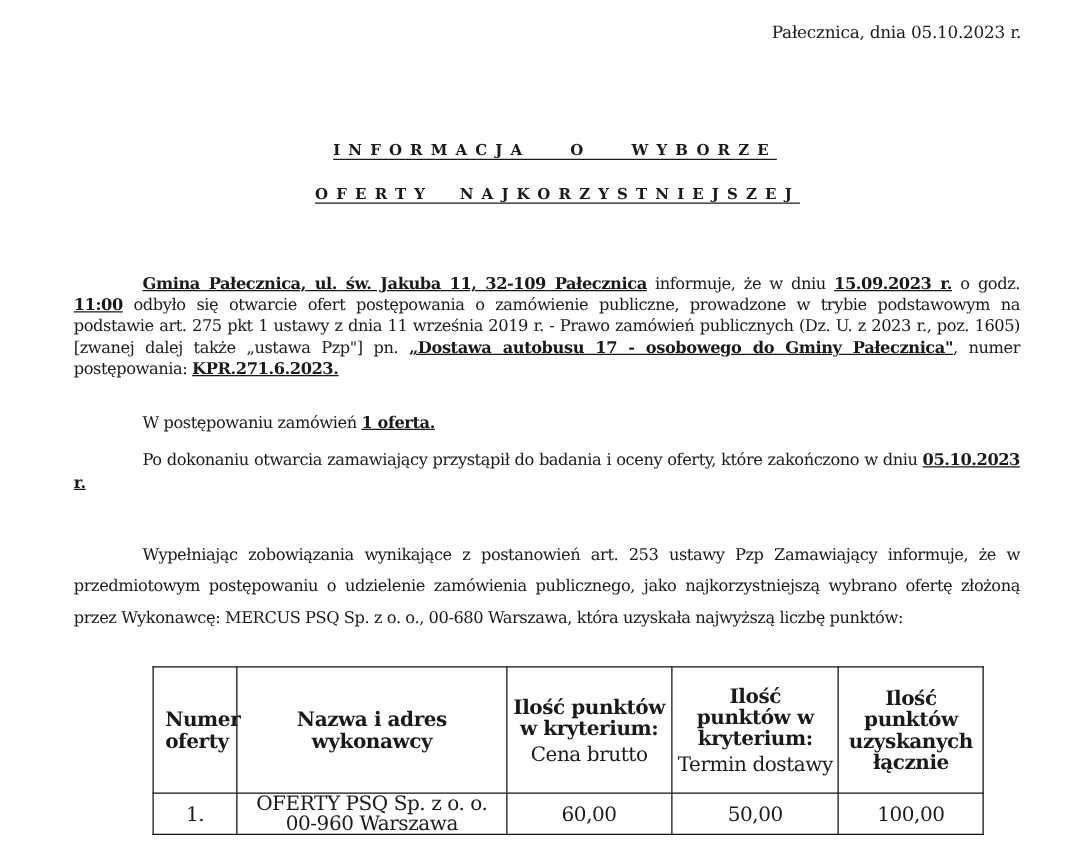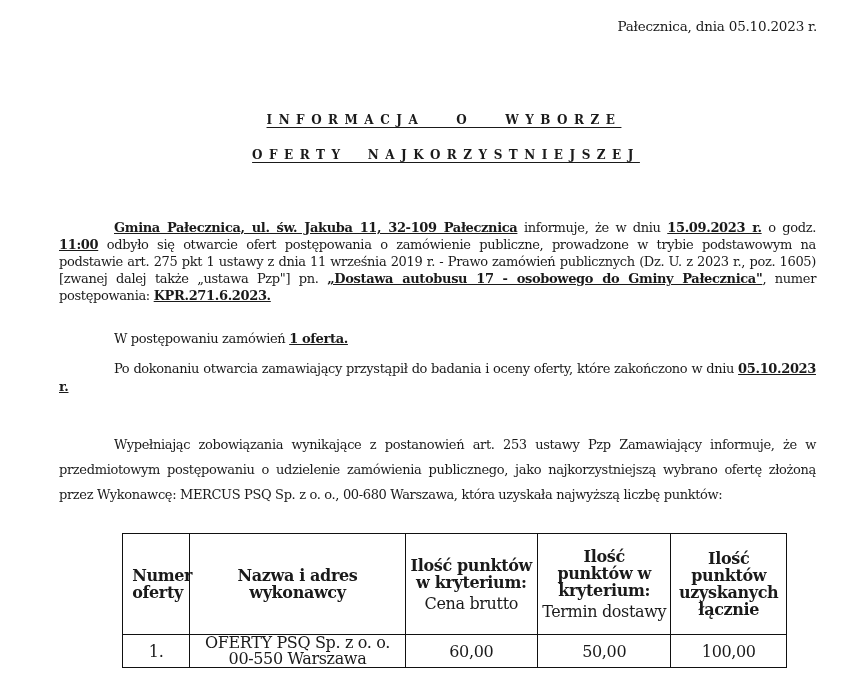--- a/index.html
+++ b/index.html
@@ -83,20 +83,20 @@
           <span class="sub">Termin dostawy</span>
         </th>
     <th class="c5">
           <span style="display:block;width:100px;margin:16px auto;">Ilość punktów uzyskanych łącznie</span>
         </th>
   </tr>
   <tr>
     <td class="num-cell">1.</td>
     <td class="name-cell">
           <div>OFERTY PSQ Sp. z o. o.</div>
-          <div>00-550 Warszawa</div>
+          <div>00-960 Warszawa</div>
         </td>
     <td class="val-cell">60,00</td>
     <td class="val-cell">50,00</td>
     <td class="val-cell">100,00</td>
   </tr>
 </tbody>
   </table>
 
 </body></html>

